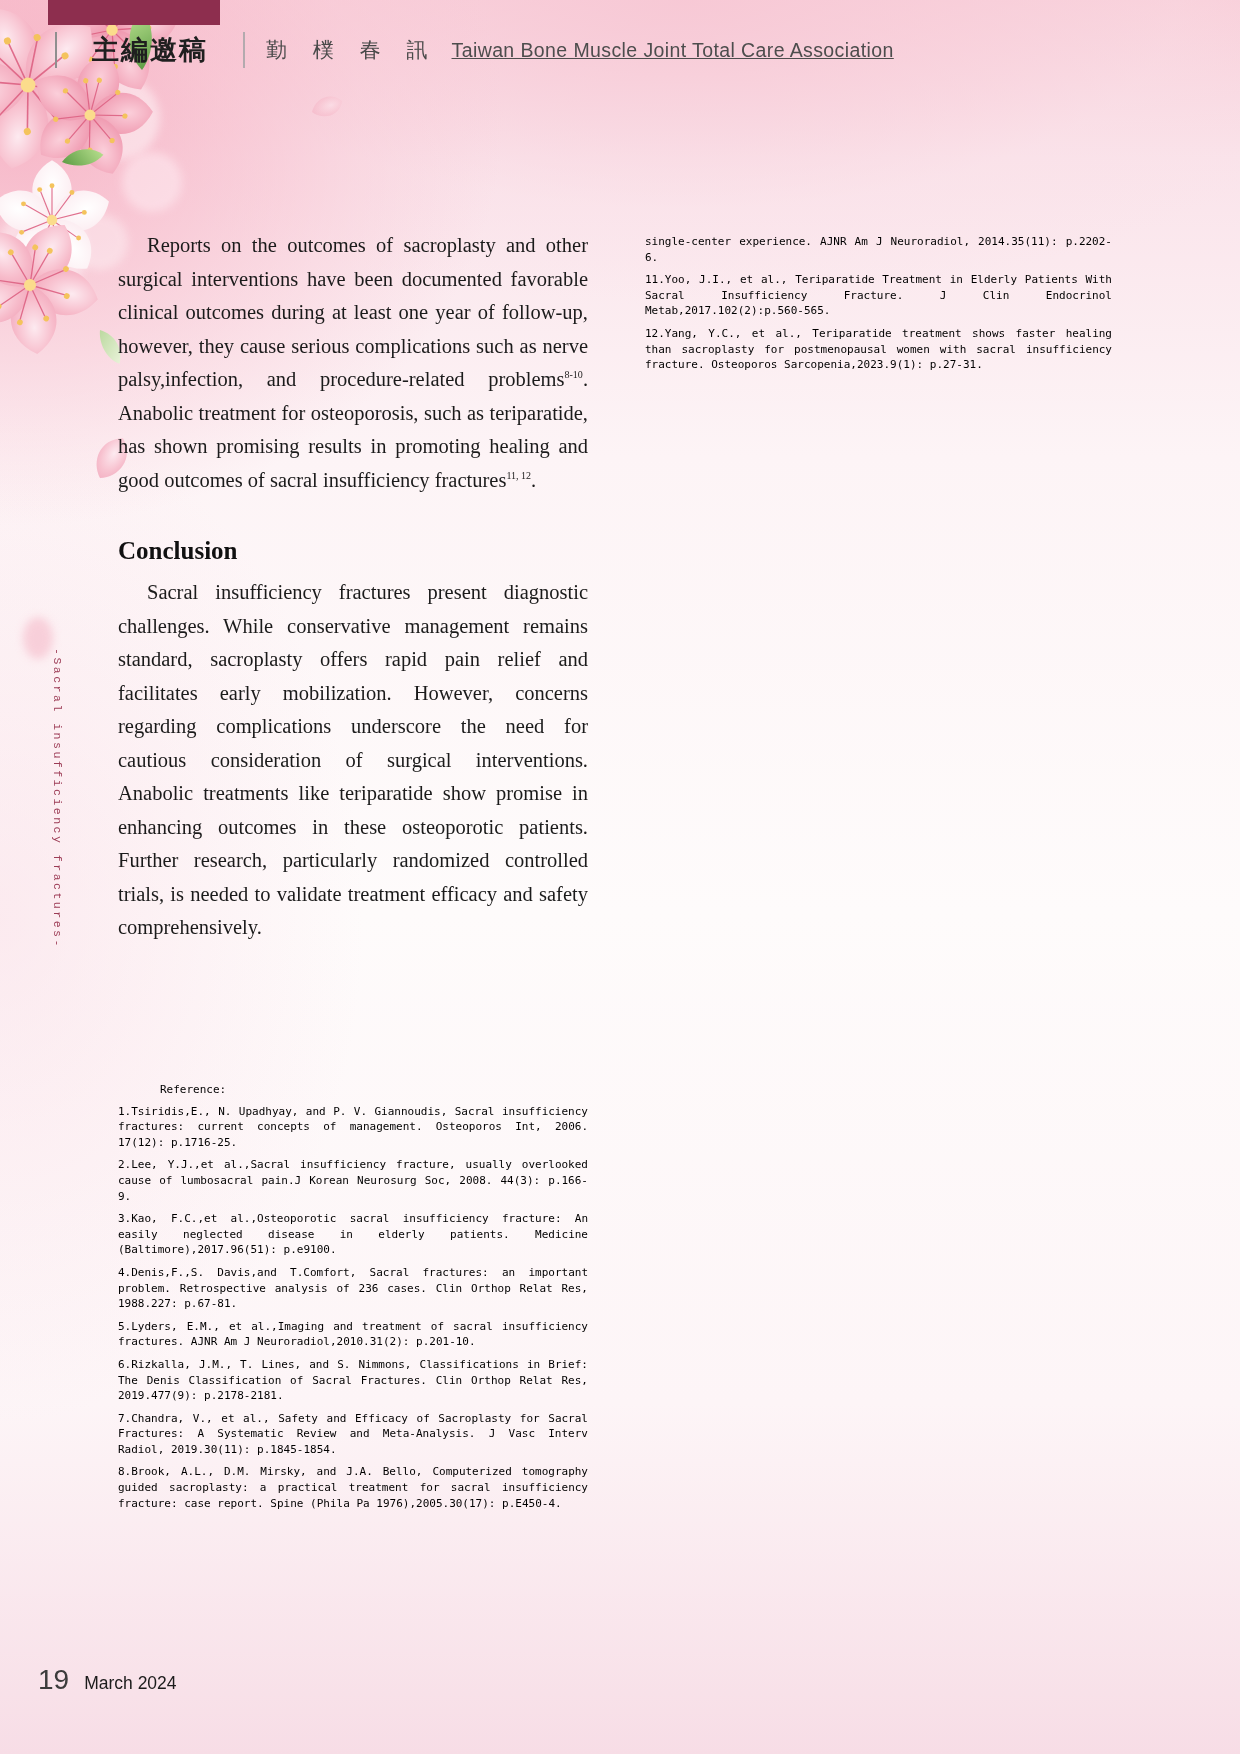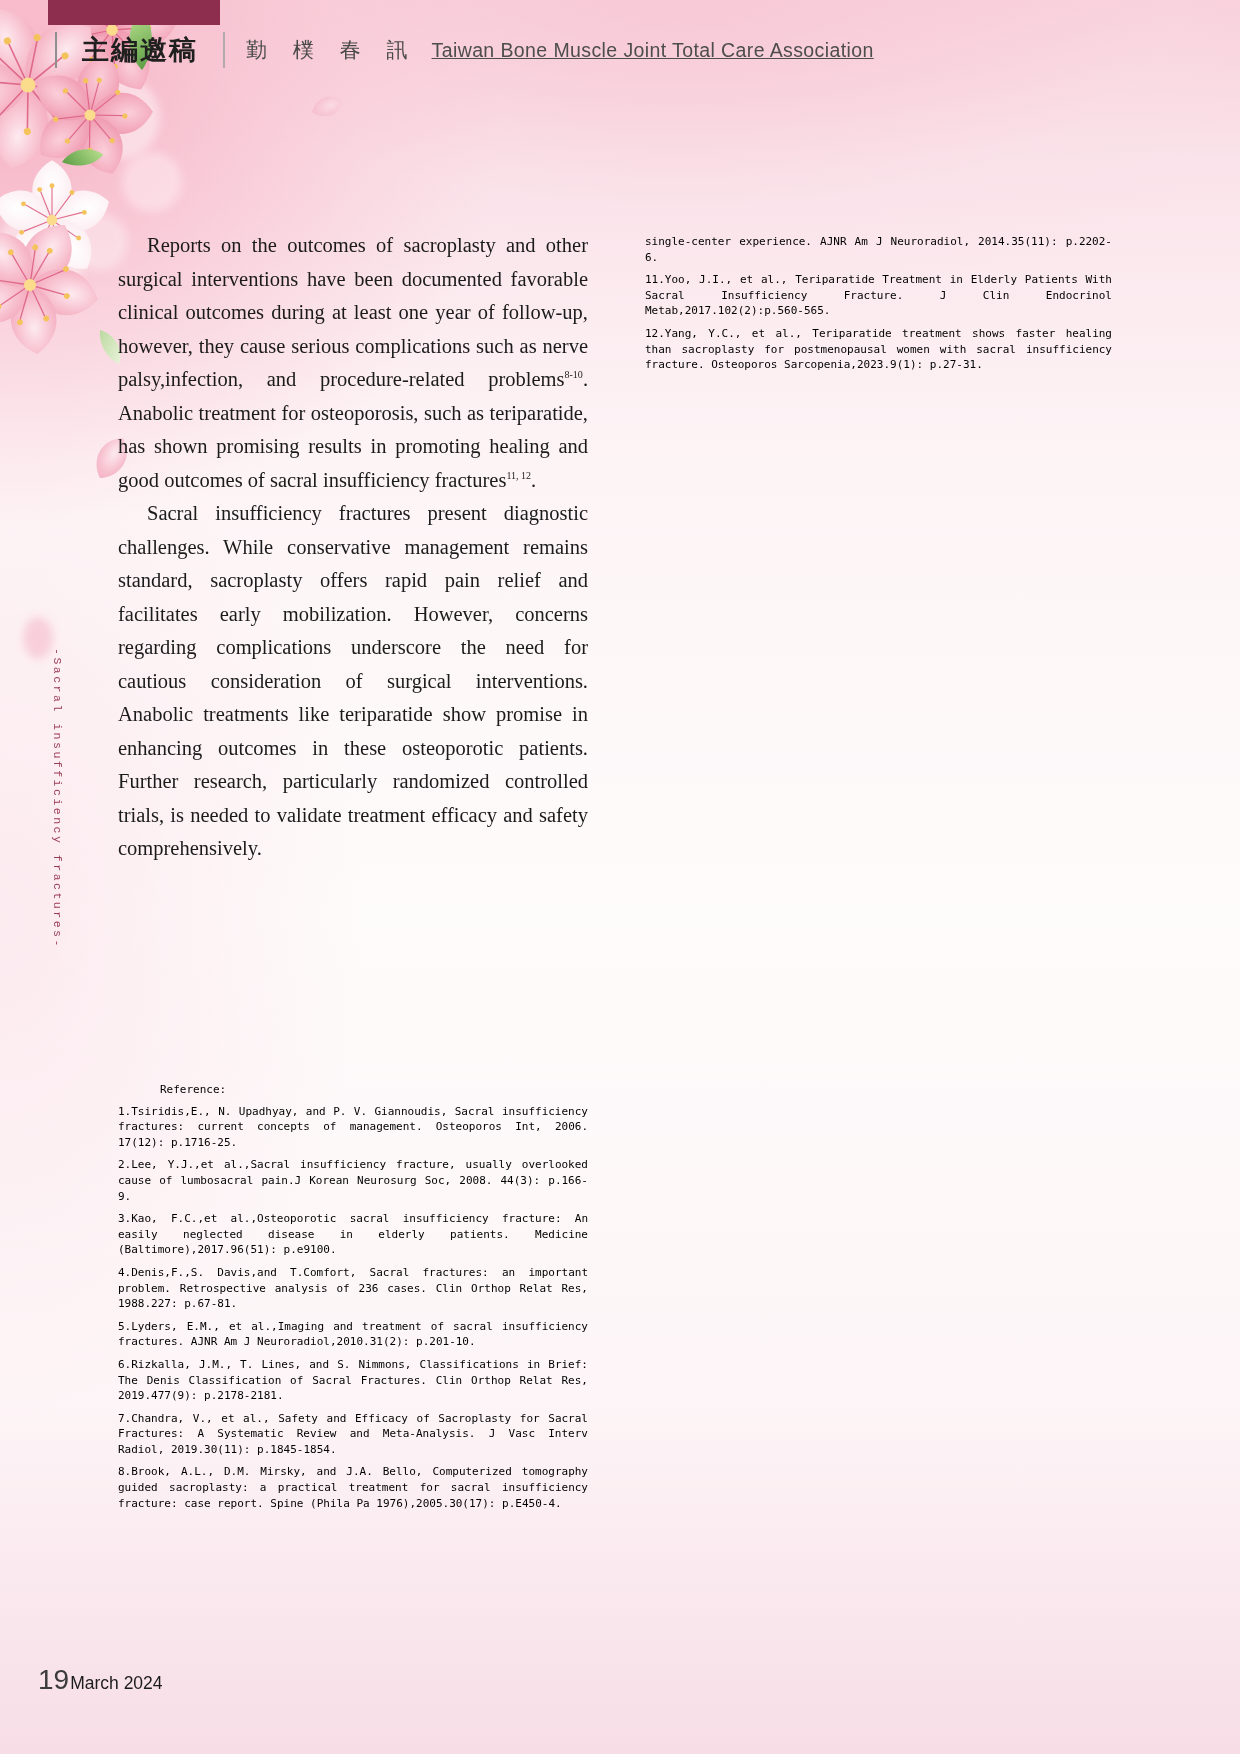--- a/index.html
+++ b/index.html
@@ -11,21 +11,21 @@
       radial-gradient(900px 380px ellipse at 55% 0px, rgba(247,200,213,.85), rgba(250,224,232,.35) 55%, rgba(255,255,255,0) 80%),
       radial-gradient(520px 720px ellipse at 0px 920px, rgba(249,214,225,.45), rgba(255,255,255,0) 70%),
       linear-gradient(180deg, #f8ccd7 0%, #fae3ea 9%, #fdf4f6 26%, #fefbfb 52%, #fdf5f7 80%, #f7dde6 100%);
   }
   .deco { position:absolute; left:0; top:0; z-index:1; }
   .accent-bar { position:absolute; left:48px; top:0; width:172px; height:25px; background:#8d2e4e; z-index:3; }
 
   .page-header { position:absolute; left:55px; top:29px; height:42px; display:flex; align-items:center; z-index:4;
                  font-family:"Liberation Sans", sans-serif; white-space:nowrap; }
   .header-tick { width:2px; height:36px; background:#8f8f8f; margin-right:25px; }
-  .category { margin:0; font-size:27px; font-weight:bold; color:#1f1f1f; letter-spacing:2px;
+  .category { margin:10px; font-size:27px; font-weight:bold; color:#1f1f1f; letter-spacing:2px;
               font-family:"DejaVu Sans", sans-serif;text-align:center; }
   .header-divider { width:2px; height:36px; background:#b3aaae; margin:0 21px 0 25px; }
   .newsletter { font-size:21px; color:#4a4a4a; letter-spacing:10px; }
   .association { font-size:19.5px; color:#4d4d4d; margin-left:14px; letter-spacing:.4px;text-decoration:underline; }
 
   .vertical-title { position:absolute; left:51px; top:648px; z-index:2;
     writing-mode:vertical-rl; text-orientation:mixed;
     font-family:"Liberation Mono", monospace; font-size:11.5px; letter-spacing:2.5px; color:#9c3b55; }
 
   .col-left { position:absolute; left:118px; top:229px; width:470px; z-index:2; }
@@ -34,21 +34,21 @@
   .conclusion-heading { margin:40px 0 11px; font-size:25px; font-weight:bold; color:#101010;
                         font-family:"Liberation Serif", serif; text-indent:0; }
 
   .refs { position:absolute; z-index:2; font-family:"DejaVu Sans Mono", monospace; font-size:11px;
           line-height:15.6px; color:#000; text-align:justify; }
   .refs-left  { left:118px; top:1082px; width:470px; }
   .refs-right { left:645px; top:234px;  width:467px; }
   .ref-heading { margin:0 0 6px;padding-left:42px; }
   .ref-item { margin:0 0 7px; }
 
-  .page-footer { position:absolute; left:38px; top:1664px; display:flex; align-items:baseline; gap:1px;
+  .page-footer { position:absolute; left:38px; top:1664px; display:flex; align-items:baseline; gap:15px;
                  font-family:"Liberation Sans", sans-serif; z-index:2; }
   .page-number { font-size:28px; color:#3c3c3c; }
   .issue-date  { font-size:17.5px; color:#1c1c1c; }
 </style>
 </head>
 <body>
 
 <div class="page">
 
   <svg class="deco" width="380" height="720" viewBox="0 0 380 720" aria-hidden="true">
@@ -152,20 +152,21 @@
     <h1 class="category">主編邀稿</h1>
     <span class="header-divider"></span>
     <span class="newsletter">勤 樸 春 訊</span>
     <span class="association">Taiwan Bone Muscle Joint Total Care Association</span>
   </header>
 
   <aside class="vertical-title">-Sacral insufficiency fractures-</aside>
 
   <main class="col-left">
     <p class="body-para"><span>Reports on the outcomes of sacroplasty and other surgical interventions have been documented favorable clinical outcomes during at least one year of follow-up, however, they cause serious complications such as nerve palsy,infection, and procedure-related problems</span><sup>8-10</sup><span>. Anabolic treatment for osteoporosis, such as teriparatide, has shown promising results in promoting healing and good outcomes of sacral insufficiency fractures</span><sup>11, 12</sup><span>.</span></p>
+    <h2 class="conclusion-heading">Conclusion</h2>
     <p class="body-para">Sacral insufficiency fractures present diagnostic challenges. While conservative management remains standard, sacroplasty offers rapid pain relief and facilitates early mobilization. However, concerns regarding complications underscore the need for cautious consideration of surgical interventions. Anabolic treatments like teriparatide show promise in enhancing outcomes in these osteoporotic patients. Further research, particularly randomized controlled trials, is needed to validate treatment efficacy and safety comprehensively.</p>
   </main>
 
   <section class="refs refs-left">
     <p class="ref-heading">Reference:</p>
     <p class="ref-item">1.Tsiridis,E., N. Upadhyay, and P. V. Giannoudis, Sacral insufficiency fractures: current concepts of management. Osteoporos Int, 2006. 17(12): p.1716-25.</p>
     <p class="ref-item">2.Lee, Y.J.,et al.,Sacral insufficiency fracture, usually overlooked cause of lumbosacral pain.J Korean Neurosurg Soc, 2008. 44(3): p.166-9.</p>
     <p class="ref-item">3.Kao, F.C.,et al.,Osteoporotic sacral insufficiency fracture: An easily neglected disease in elderly patients. Medicine (Baltimore),2017.96(51): p.e9100.</p>
     <p class="ref-item">4.Denis,F.,S. Davis,and T.Comfort, Sacral fractures: an important problem. Retrospective analysis of 236 cases. Clin Orthop Relat Res, 1988.227: p.67-81.</p>
     <p class="ref-item">5.Lyders, E.M., et al.,Imaging and treatment of sacral insufficiency fractures. AJNR Am J Neuroradiol,2010.31(2): p.201-10.</p>

